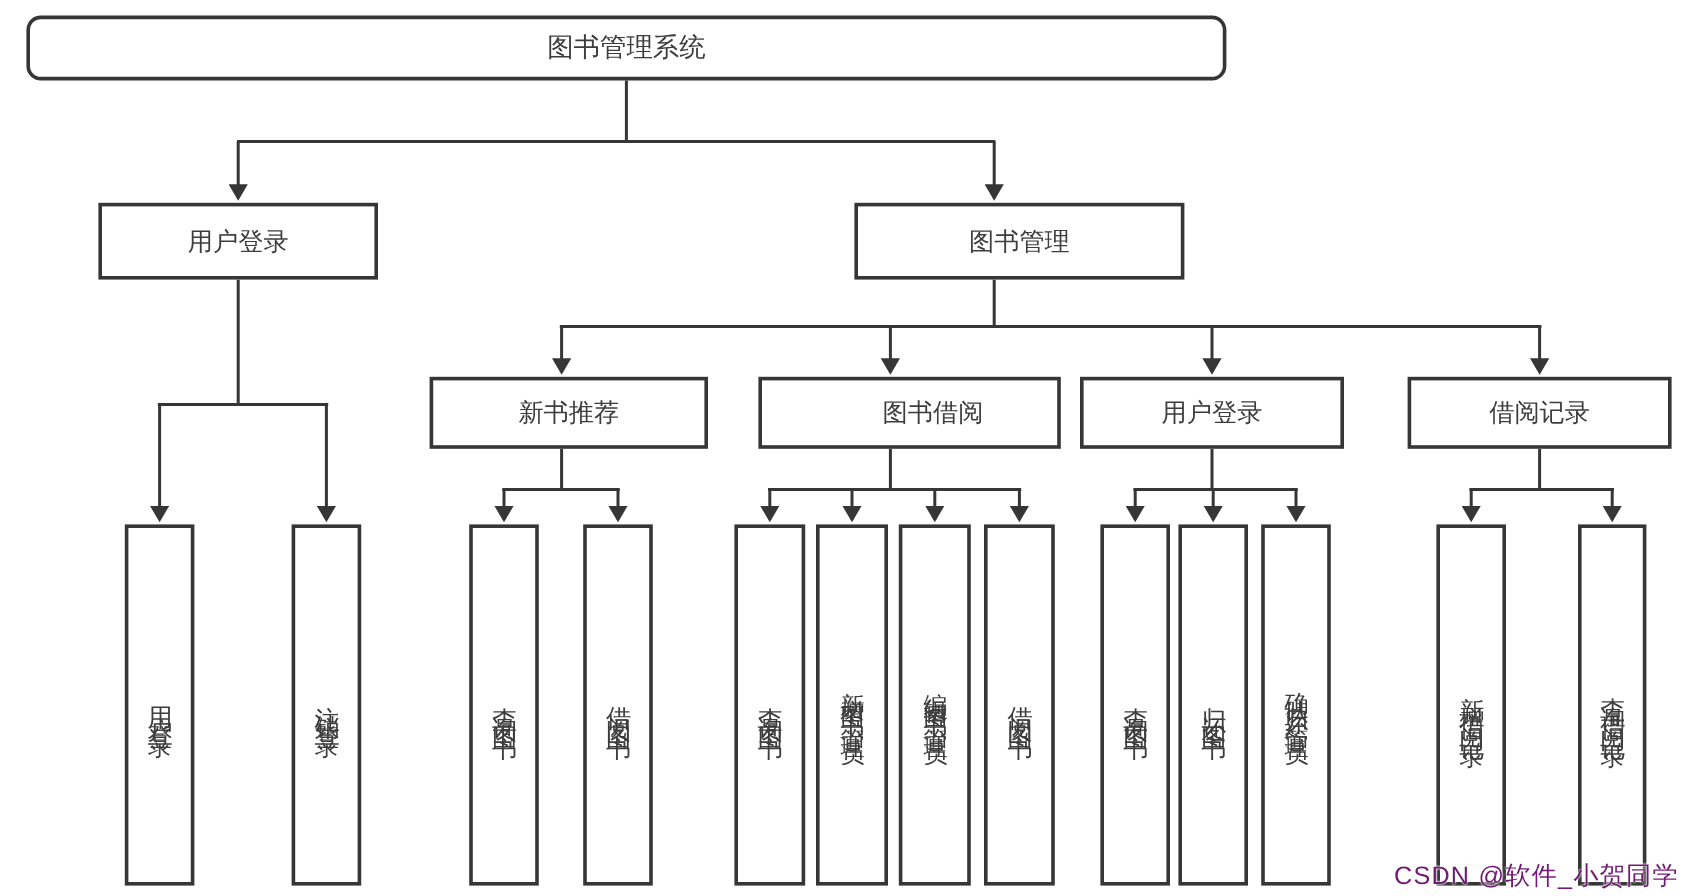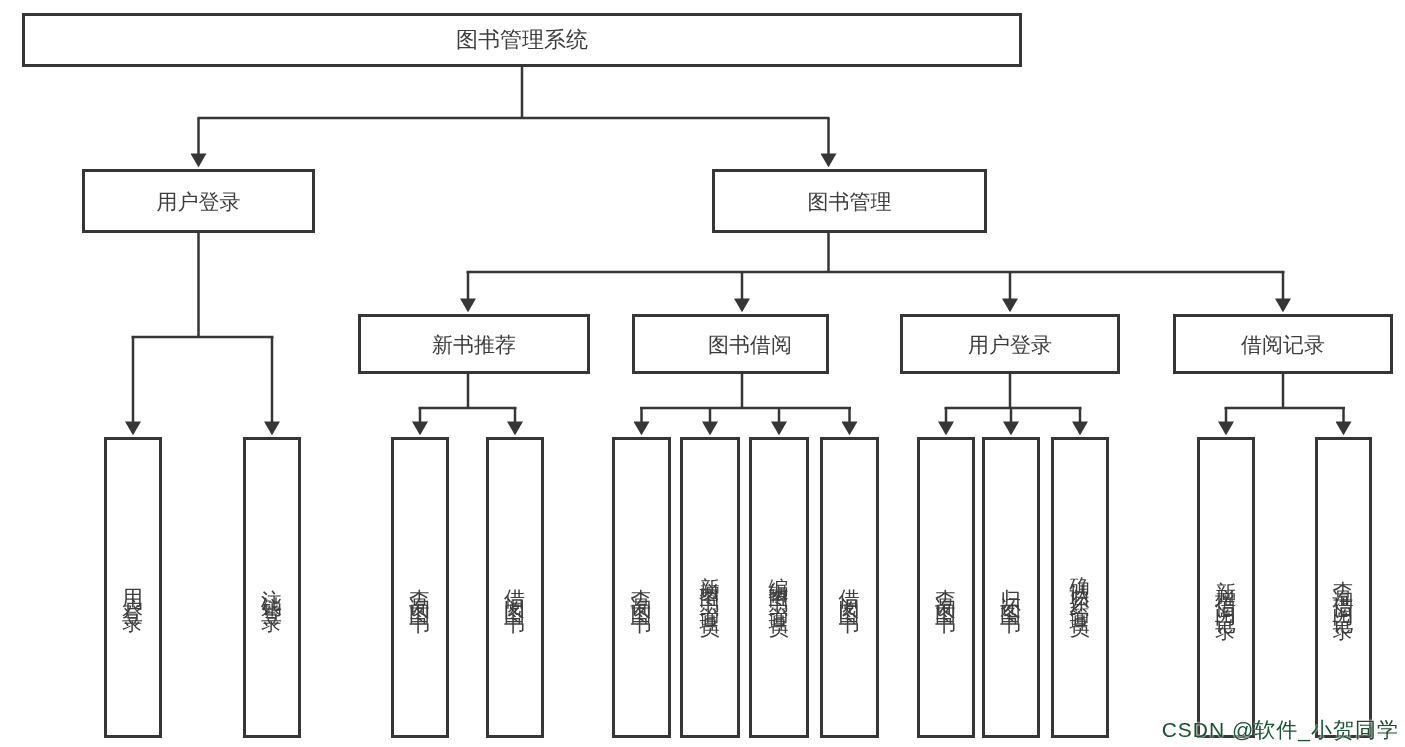--- a/index.html
+++ b/index.html
@@ -14,38 +14,38 @@
   .node{
     position:absolute;
     box-sizing:border-box;
     background:#ffffff;
     border:3px solid #363636;
     color:#3d3d3d;
     display:flex;align-items:center;justify-content:center;
     text-align:center;
     line-height:1;
   }
-  .node.root{font-size:22px;font-weight:400;border-width:3px;}
+  .node.root{font-size:22px;font-weight:400;border-width:3px;border-radius:12px;}
   .node.lvl2,.node.lvl3{font-size:21px;}
   .node.leaf{border-width:3px;}
   .leaf-text{
     writing-mode:vertical-rl;
     text-orientation:mixed;
     font-size:21px;
     letter-spacing:8px;
     color:#3d3d3d;
     line-height:1;
     white-space:nowrap;
   }
   .leaf-text.long{letter-spacing:6px;font-size:20px;}
   #watermark{
     position:absolute;
     right:6px;bottom:3px;
     font-size:21px;
-    color:#14532d;
+    color:#701a75;
     text-shadow:0 0 2px #ffffff,0 0 2px #ffffff;
     letter-spacing:1px;
     z-index:5;
     white-space:nowrap;
   }
 </style>
 </head>
 <body>
 
 <div id="stage">
@@ -100,21 +100,21 @@
   <div class="node lvl2" style="left:82px;top:169px;width:233px;height:64px;">
     <span>用户登录</span>
   </div>
   <div class="node lvl2" style="left:712px;top:169px;width:275px;height:64px;">
     <span>图书管理</span>
   </div>
 
   <div class="node lvl3" style="left:358px;top:314px;width:232px;height:60px;">
     <span>新书推荐</span>
   </div>
-  <div class="node lvl3" style="left:632px;top:314px;width:197px;height:60px;padding-left:39px;">
+  <div class="node lvl3" style="left:632px;top:314px;width:252px;height:60px;padding-left:39px;">
     <span>图书借阅</span>
   </div>
   <div class="node lvl3" style="left:900px;top:314px;width:220px;height:60px;">
     <span>用户登录</span>
   </div>
   <div class="node lvl3" style="left:1173px;top:314px;width:220px;height:60px;">
     <span>借阅记录</span>
   </div>
 
   <div class="node leaf" style="left:104px;top:437px;width:58px;height:301px;">

